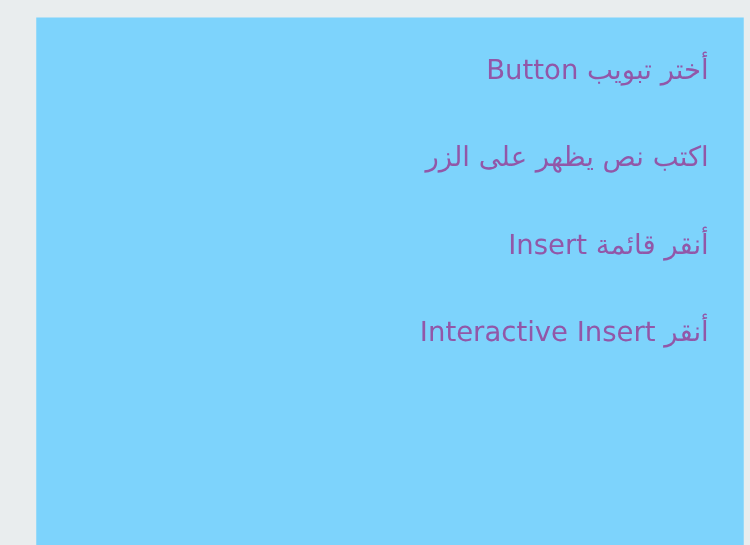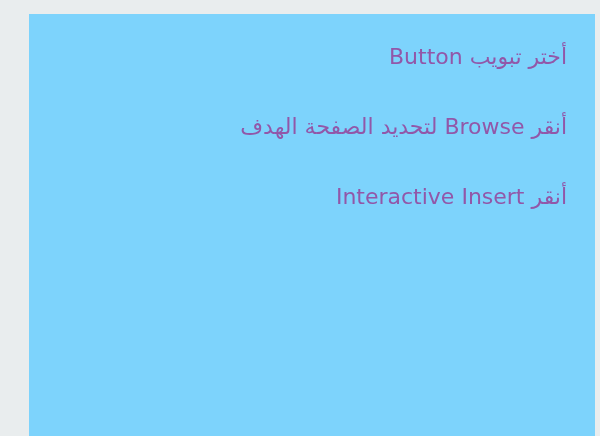--- a/index.html
+++ b/index.html
@@ -65,18 +65,19 @@
 <body>
 
 <div id="screen">
 
   <div class="gutter gutter-left"></div>
   <div class="gutter gutter-right"></div>
 
   <div id="page">
     <div class="lines">
       <div class="line">أختر تبويب Button</div>
-      <div class="line">أنقر Browse لتحديد الصفحة الهدف</div>
+      <div class="line">اكتب نص يظهر على الزر</div>
+      <div class="line">أنقر قائمة Insert</div>
       <div class="line">أنقر Interactive Insert</div>
     </div>
   </div>
 
 </div>
 
 </body></html>

